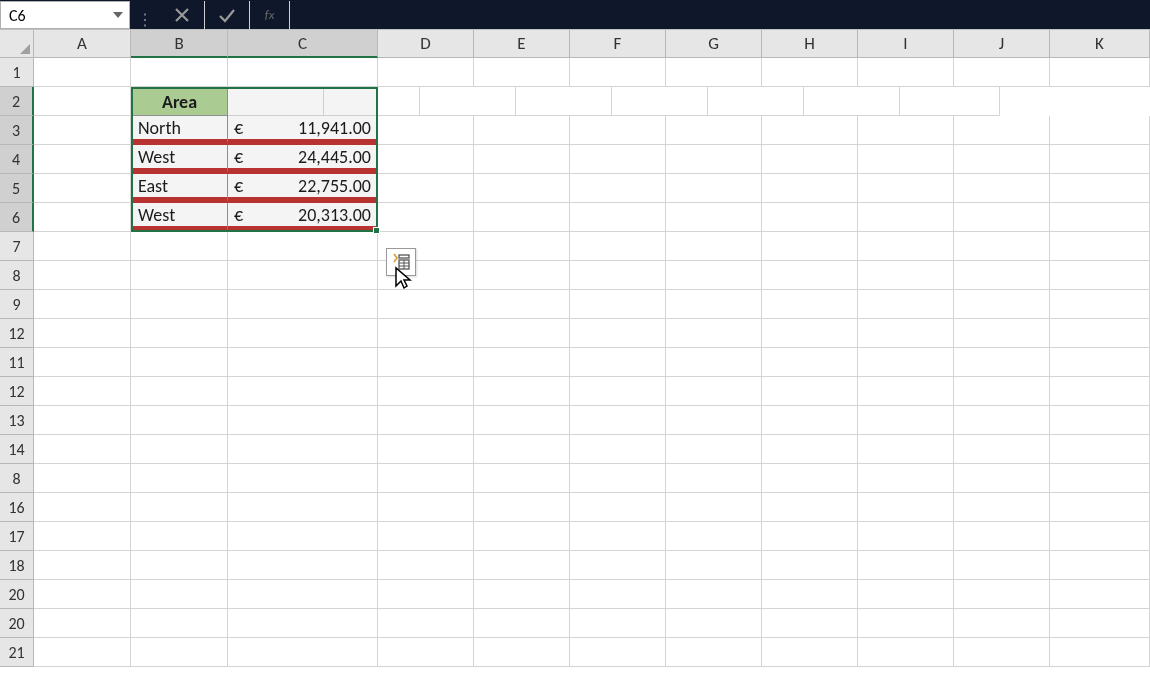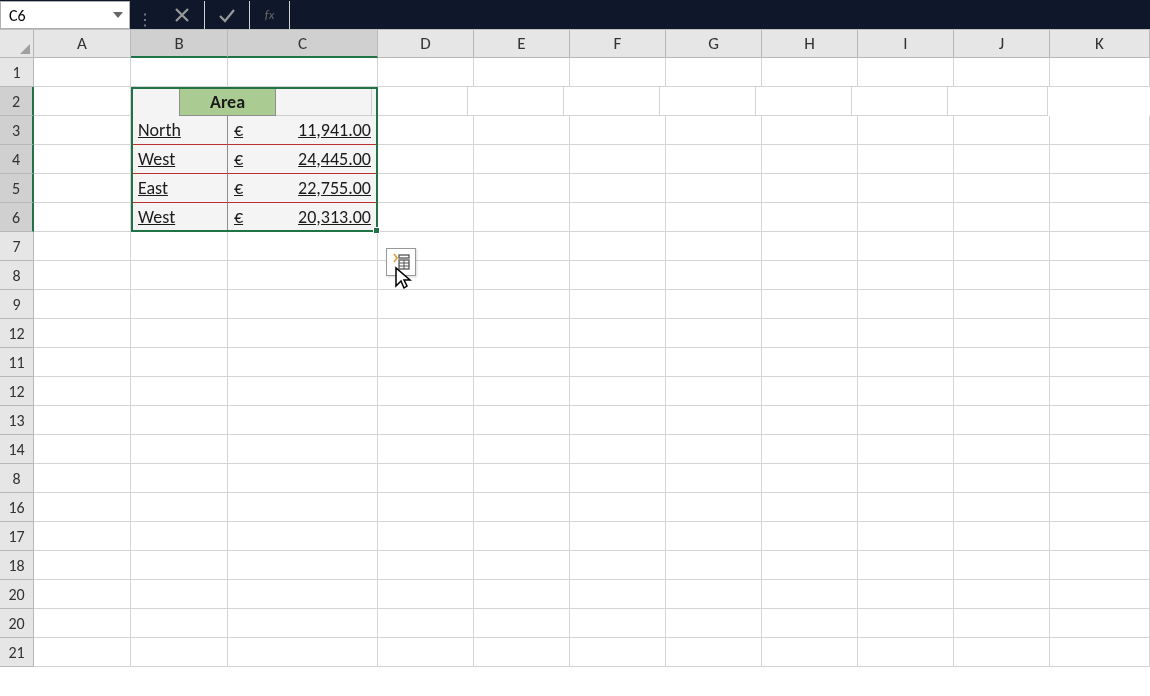--- a/index.html
+++ b/index.html
@@ -189,28 +189,26 @@
     .c-K { width: 100px; }
     
     
     .tbl-header {
       background: #a9d08e;
       font-weight: bold;
       justify-content: center;
       border-right: 1px solid #888;
       border-bottom: 1px solid #888;
       border-top: 1px solid #888;
-      margin-left: 48px;
     }
     .tbl-header.first { border-left: 1px solid #888; }
     
     .tbl-cell {
       border-right: 1px solid #888;
-      border-bottom: 1px solid #b91c1c;
-      text-decoration: underline;
+      border-bottom: 6px solid #b91c1c;
     }
     .tbl-cell.first { border-left: 1px solid #888; }
     
     .money {
       display: flex;
       justify-content: space-between;
       width: 100%;
     }
     
     

